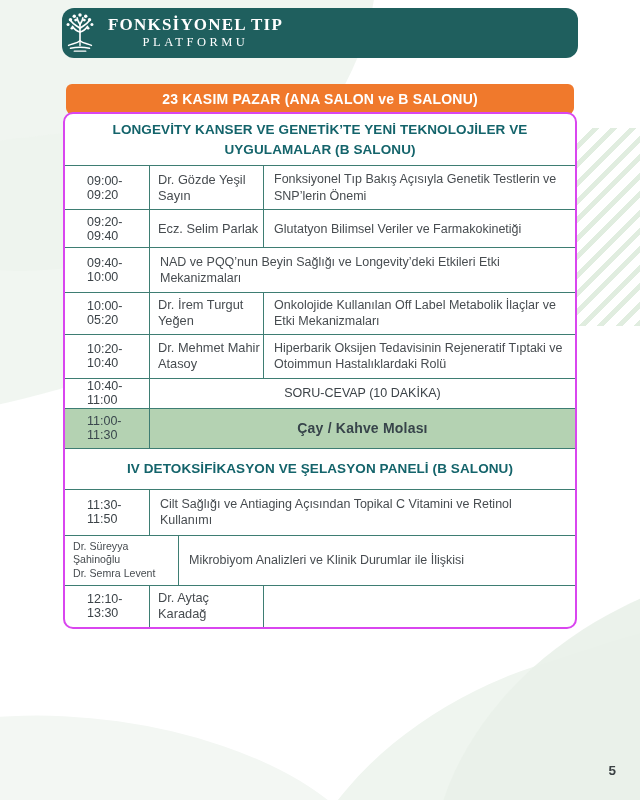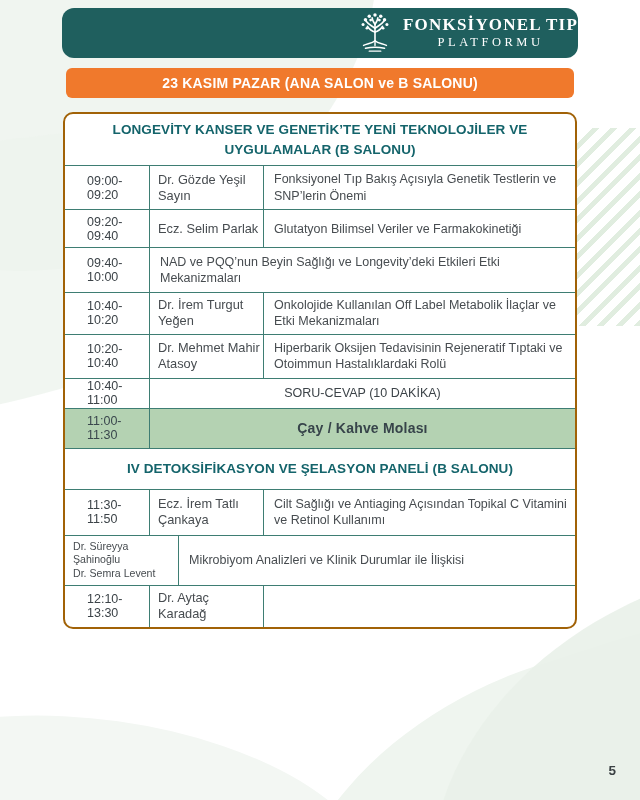--- a/index.html
+++ b/index.html
@@ -20,35 +20,35 @@
             background:#e9f1e9; border-radius:45%; transform:rotate(-22deg); opacity:.9; }
   .bg-bl { left:-180px; top:720px; width:560px; height:260px;
            background:#f3f7f3; border-radius:50%; transform:rotate(8deg); }
   .hatch { right:0; top:128px; width:66px; height:198px;
            background:repeating-linear-gradient(135deg,#ddebdc 0 5px,rgba(255,255,255,0) 5px 13px);
            border-top-left-radius:18px; opacity:.9; }
 
   
   .header-banner { position:absolute; left:62px; top:8px; width:516px; height:50px;
                    background:#1f5f5e; border-radius:12px;
-                   display:flex; align-items:center; justify-content:flex-end; gap:10px; }
+                   display:flex; align-items:center; justify-content:flex-start; gap:10px; }
   .logo-text { color:#ffffff; text-align:center;
                font-family:"Liberation Serif","DejaVu Serif",serif; }
   .logo-title { font-size:17px; font-weight:bold; letter-spacing:1.2px; line-height:1.1; }
   .logo-subtitle { font-size:12.5px; letter-spacing:3.5px; line-height:1.2; }
 
   
-  .date-banner { position:absolute; left:66px; top:68px; width:508px; height:30px;
+  .date-banner { position:absolute; left:66px; top:84px; width:508px; height:30px;
                  background:#f0792c; border-radius:6px;
                  display:flex; align-items:center; justify-content:center;
                  color:#ffffff; font-size:14px; font-weight:bold; letter-spacing:.2px; }
 
   
   .schedule { position:absolute; left:63px; top:112px; width:514px;
-              border:2px solid #a16207; border-radius:10px; overflow:hidden;
+              border:2px solid #d946ef; border-radius:10px; overflow:hidden;
               background:#ffffff; }
   .row { display:flex; align-items:stretch; border-top:1.5px solid #3e7d73; }
   .row:first-child { border-top:none; }
 
   .cell { display:flex; align-items:center; }
   .cell-time { width:85px; min-width:85px; justify-content:center;
                border-right:1.5px solid #3e7d73;
                font-size:12.5px; color:#3c4348;padding-left:22px; }
   .cell-speaker { width:114px; min-width:114px; padding:4px 3px 4px 8px;
                   border-right:1.5px solid #3e7d73;
@@ -151,21 +151,21 @@
       <div class="cell cell-speaker">Ecz. Selim Parlak</div>
       <div class="cell cell-topic">Glutatyon Bilimsel Veriler ve Farmakokinetiği</div>
     </div>
 
     <div class="row h45">
       <div class="cell cell-time">09:40-10:00</div>
       <div class="cell cell-topic">NAD ve PQQ’nun Beyin Sağlığı ve Longevity’deki Etkileri Etki Mekanizmaları</div>
     </div>
 
     <div class="row h40">
-      <div class="cell cell-time">10:40-10:20</div>
+      <div class="cell cell-time">10:00-05:20</div>
       <div class="cell cell-speaker">Dr. İrem Turgut Yeğen</div>
       <div class="cell cell-topic">Onkolojide Kullanılan Off Label Metabolik İlaçlar ve Etki Mekanizmaları</div>
     </div>
 
     <div class="row h44">
       <div class="cell cell-time">10:20-10:40</div>
       <div class="cell cell-speaker">Dr. Mehmet Mahir Atasoy</div>
       <div class="cell cell-topic">Hiperbarik Oksijen Tedavisinin Rejeneratif Tıptaki ve Otoimmun Hastalıklardaki Rolü</div>
     </div>
 
@@ -178,21 +178,20 @@
       <div class="cell cell-time">11:00-11:30</div>
       <div class="cell cell-merged">Çay / Kahve Molası</div>
     </div>
 
     <div class="row row-section h41">
       <span>IV DETOKSİFİKASYON VE ŞELASYON PANELİ (B SALONU)</span>
     </div>
 
     <div class="row h46">
       <div class="cell cell-time">11:30-11:50</div>
-      <div class="cell cell-speaker">Ecz. İrem Tatlı Çankaya</div>
       <div class="cell cell-topic">Cilt Sağlığı ve Antiaging Açısından Topikal C Vitamini ve Retinol Kullanımı</div>
     </div>
 
     <div class="row h35">
       <div class="cell cell-speaker">
         <span>
           <span class="speaker-small">Dr. Süreyya Şahinoğlu</span>
           <span class="speaker-small">Dr. Semra Levent</span>
         </span>
       </div>

